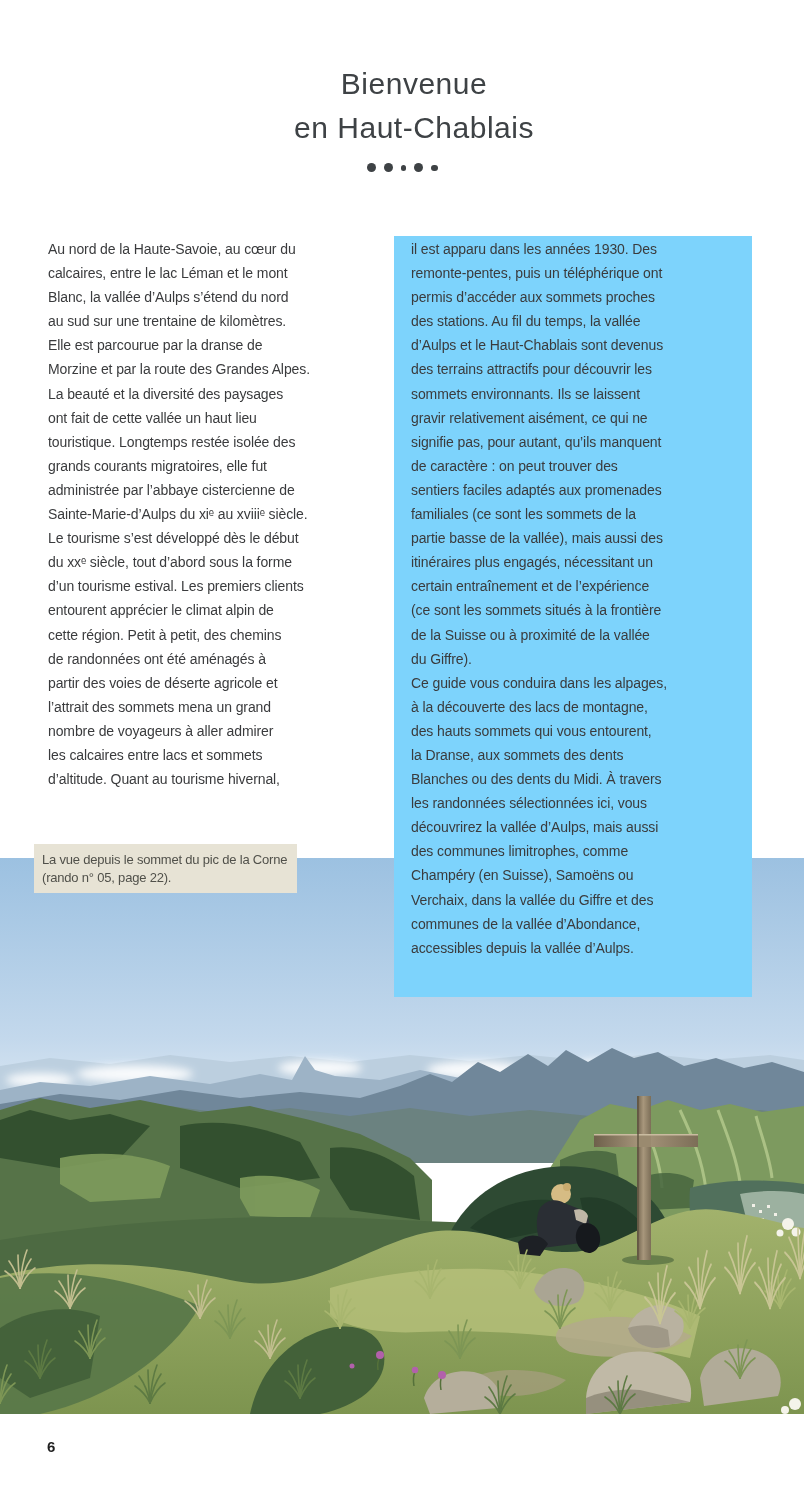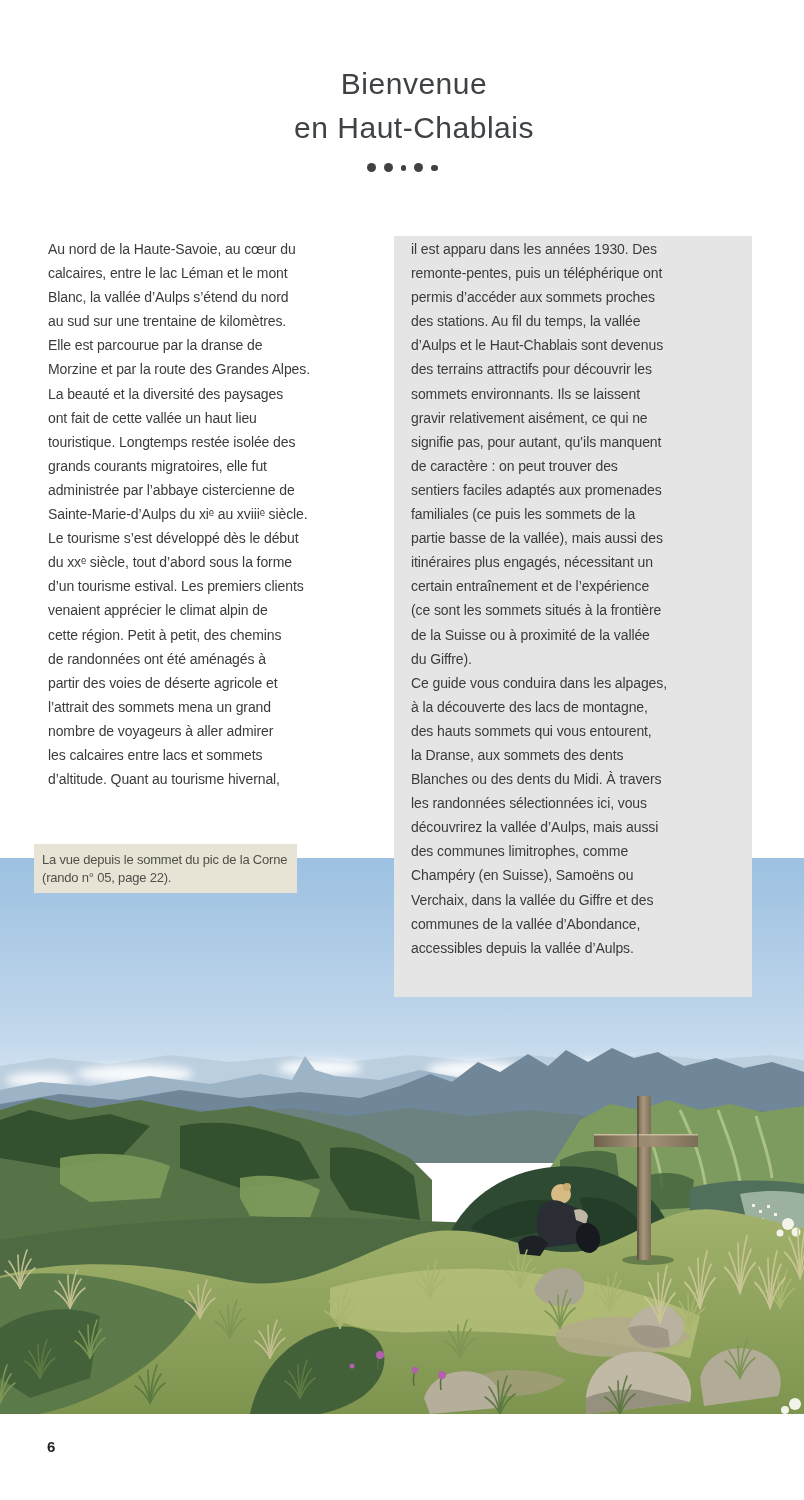--- a/index.html
+++ b/index.html
@@ -17,21 +17,21 @@
     font-weight:normal;font-size:30px;line-height:44px;letter-spacing:0.5px;color:var(--title-color)}
   .dots{position:absolute;top:160px;left:0;width:100%;text-align:center;line-height:14px}
   .dot{display:inline-block;border-radius:50%;background:var(--title-color);margin:0 4px;vertical-align:middle}
   .dot.dl{width:9px;height:9px}
   .dot.ds{width:5.5px;height:5.5px}
   .dot.dm{width:6.5px;height:6.5px}
 
   .col{position:absolute;font-size:14px;line-height:24.1px;letter-spacing:-0.1px;color:var(--text-color)}
   .col .tline{white-space:nowrap}
   .col-left{left:48px;top:237px;width:330px}
-  .col-right{left:394px;top:236px;width:358px;height:761px;background:#e5e5e5;padding:1px 0 0 17px;z-index:3}
+  .col-right{left:394px;top:236px;width:358px;height:761px;background:#7dd3fc;padding:1px 0 0 17px;z-index:3}
 
   .photo-wrap{position:absolute;left:0;top:858px;width:804px;height:556px;z-index:1;line-height:0}
   .caption{position:absolute;left:34px;top:844px;z-index:4;background:var(--caption-bg);
     color:var(--caption-text);font-size:13px;line-height:17.5px;letter-spacing:-0.2px;
     padding:7px 10px 7px 8px;display:inline-block}
   .caption .tline{white-space:nowrap}
 
   .pagenum{position:absolute;left:47px;top:1438px;font-size:15px;font-weight:bold;color:#1f1f1f}
 </style>
 </head>
@@ -54,21 +54,21 @@
       <div class="tline">Morzine et par la route des Grandes Alpes.</div>
       <div class="tline">La beauté et la diversité des paysages</div>
       <div class="tline">ont fait de cette vallée un haut lieu</div>
       <div class="tline">touristique. Longtemps restée isolée des</div>
       <div class="tline">grands courants migratoires, elle fut</div>
       <div class="tline">administrée par l’abbaye cistercienne de</div>
       <div class="tline">Sainte-Marie-d’Aulps du xiᵉ au xviiiᵉ siècle.</div>
       <div class="tline">Le tourisme s’est développé dès le début</div>
       <div class="tline">du xxᵉ siècle, tout d’abord sous la forme</div>
       <div class="tline">d’un tourisme estival. Les premiers clients</div>
-      <div class="tline">venaient apprécier le climat alpin de</div>
+      <div class="tline">entourent apprécier le climat alpin de</div>
       <div class="tline">cette région. Petit à petit, des chemins</div>
       <div class="tline">de randonnées ont été aménagés à</div>
       <div class="tline">partir des voies de déserte agricole et</div>
       <div class="tline">l’attrait des sommets mena un grand</div>
       <div class="tline">nombre de voyageurs à aller admirer</div>
       <div class="tline">les calcaires entre lacs et sommets</div>
       <div class="tline">d’altitude. Quant au tourisme hivernal,</div>
     </div>
 
   <div class="col col-right">
@@ -76,21 +76,21 @@
       <div class="tline">remonte-pentes, puis un téléphérique ont</div>
       <div class="tline">permis d’accéder aux sommets proches</div>
       <div class="tline">des stations. Au fil du temps, la vallée</div>
       <div class="tline">d’Aulps et le Haut-Chablais sont devenus</div>
       <div class="tline">des terrains attractifs pour découvrir les</div>
       <div class="tline">sommets environnants. Ils se laissent</div>
       <div class="tline">gravir relativement aisément, ce qui ne</div>
       <div class="tline">signifie pas, pour autant, qu’ils manquent</div>
       <div class="tline">de caractère : on peut trouver des</div>
       <div class="tline">sentiers faciles adaptés aux promenades</div>
-      <div class="tline">familiales (ce puis les sommets de la</div>
+      <div class="tline">familiales (ce sont les sommets de la</div>
       <div class="tline">partie basse de la vallée), mais aussi des</div>
       <div class="tline">itinéraires plus engagés, nécessitant un</div>
       <div class="tline">certain entraînement et de l’expérience</div>
       <div class="tline">(ce sont les sommets situés à la frontière</div>
       <div class="tline">de la Suisse ou à proximité de la vallée</div>
       <div class="tline">du Giffre).</div>
       <div class="tline">Ce guide vous conduira dans les alpages,</div>
       <div class="tline">à la découverte des lacs de montagne,</div>
       <div class="tline">des hauts sommets qui vous entourent,</div>
       <div class="tline">la Dranse, aux sommets des dents</div>

